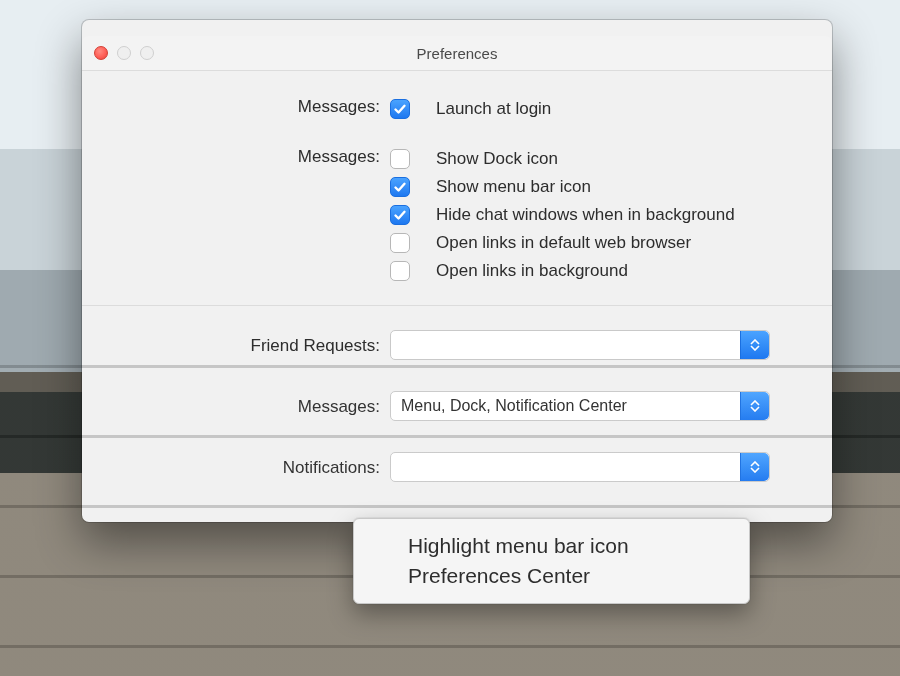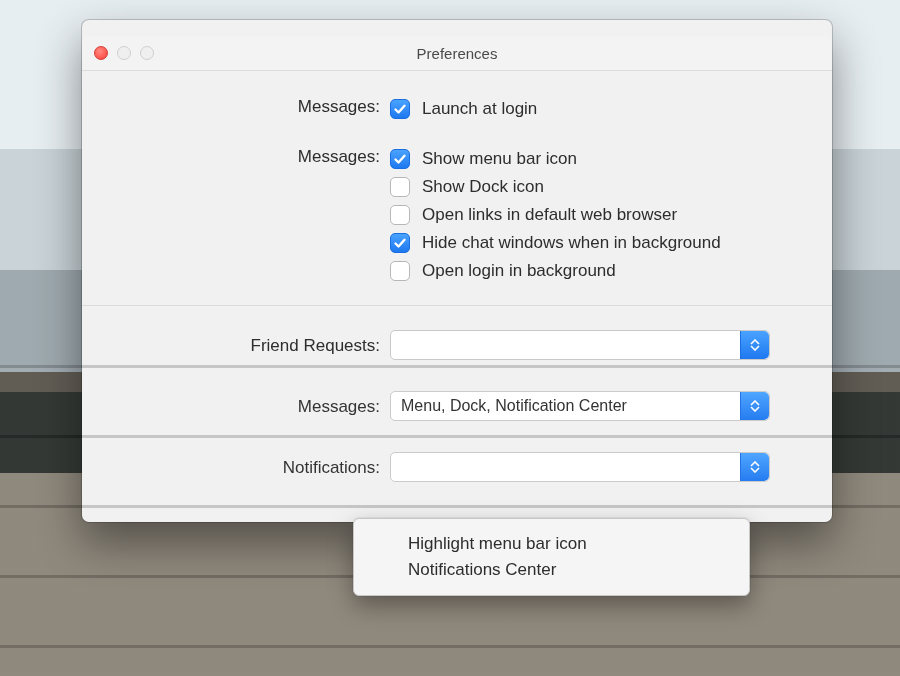--- a/index.html
+++ b/index.html
@@ -98,21 +98,21 @@
     text-align:right;
     padding-right: 10px;
     font-size:17px;
     color:#2d2d2d;
     padding-top:2px;
   }
   .field-col { flex:1; }
   .checkline {
     display:flex;
     align-items:center;
-    gap:12px;
+    gap:26px;
     height:28px;
     position:relative;
   }
   .cbox {
     width:20px; height:20px;
     border-radius:5px;
     border:1px solid #b7b7b7;
     background:#fff;
     display:flex; align-items:center; justify-content:center;
     box-sizing:border-box;
@@ -171,21 +171,21 @@
     width:395px;
     background:#f5f5f5;
     border:1px solid #c8c8c8;
     border-radius:6px;
     box-shadow: 0 10px 25px rgba(0,0,0,0.35), 0 0 0 1px rgba(0,0,0,0.05);
     padding: 12px 0;
     z-index: 5;
   }
   .popover-item{
     padding:3px 54px;
-    font-size:17px;
+    font-size:21px;
     color:#2d2d2d;
   }
 </style>
 </head>
 <body>
 
 <div class="desktop">
   <div class="window">
 
     <div class="titlebar">
@@ -212,46 +212,46 @@
           </div>
         </div>
       </div>
 
       <div style="height:14px"></div>
 
       <div class="row">
         <div class="label-col">Messages:</div>
         <div class="field-col">
           <div class="checkline">
+            <div class="cbox"></div>
+            <span class="clabel">Show Dock icon</span>
+          </div>
+          <div class="checkline">
             <div class="cbox checked">
               <svg width="14" height="14" viewBox="0 0 14 14" fill="none" stroke="#fff" stroke-width="2.4" stroke-linecap="round" stroke-linejoin="round">
                   <polyline points="2.5,7.5 5.5,10.5 11.5,3.8"></polyline>
                 </svg>
             </div>
             <span class="clabel">Show menu bar icon</span>
           </div>
           <div class="checkline">
-            <div class="cbox"></div>
-            <span class="clabel">Show Dock icon</span>
-          </div>
-          <div class="checkline">
-            <div class="cbox"></div>
-            <span class="clabel">Open links in default web browser</span>
-          </div>
-          <div class="checkline">
             <div class="cbox checked">
               <svg width="14" height="14" viewBox="0 0 14 14" fill="none" stroke="#fff" stroke-width="2.4" stroke-linecap="round" stroke-linejoin="round">
                   <polyline points="2.5,7.5 5.5,10.5 11.5,3.8"></polyline>
                 </svg>
             </div>
             <span class="clabel">Hide chat windows when in background</span>
           </div>
           <div class="checkline">
             <div class="cbox"></div>
-            <span class="clabel">Open login in background</span>
+            <span class="clabel">Open links in default web browser</span>
+          </div>
+          <div class="checkline">
+            <div class="cbox"></div>
+            <span class="clabel">Open links in background</span>
           </div>
         </div>
       </div>
 
       <div class="sep"></div>
 
       <div class="select-row">
         <div class="label-col">Friend Requests:</div>
         <div class="select">
           <div class="value"></div>
@@ -294,15 +294,15 @@
               </svg>
           </div>
         </div>
       </div>
 
     </div>
   </div>
 
   <div class="popover">
     <div class="popover-item">Highlight menu bar icon</div>
-    <div class="popover-item">Notifications Center</div>
+    <div class="popover-item">Preferences Center</div>
   </div>
 </div>
 
 </body></html>

